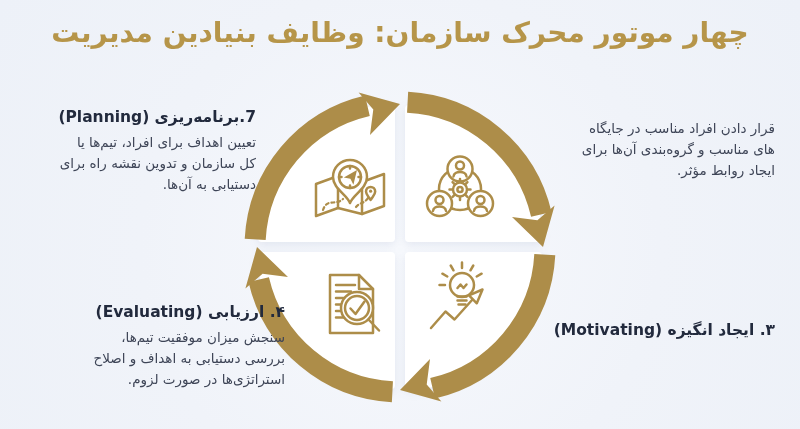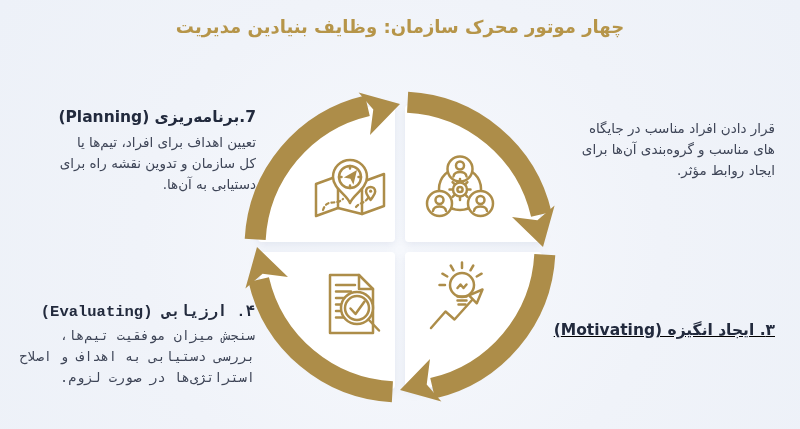--- a/index.html
+++ b/index.html
@@ -7,21 +7,21 @@
     position:relative;
     width:800px;height:429px;
     overflow:hidden;
     background:radial-gradient(circle at 50% 58%, #f7f9fd 0%, #f0f3f9 55%, #edf1f8 100%);
     font-family:"DejaVu Sans", sans-serif;
     direction:rtl;
   }
   .title{
     position:absolute;top:16px;left:0;width:800px;
     text-align:center;
-    font-size:18px;font-weight:bold;
+    font-size:28px;font-weight:bold;
     color:#b69549;
     direction:rtl;
   }
   .cycle{position:absolute;left:235px;top:82px;}
   .card{fill:#ffffff;stroke:#ffffff;stroke-width:8;stroke-linejoin:round;}
   .arc{fill:none;stroke:#ad8d49;stroke-width:21;}
   .ah{fill:#ad8d49;}
   .ic{fill:none;stroke:#ad8d49;stroke-width:2.5;stroke-linecap:round;stroke-linejoin:round;}
   .icw{fill:#ffffff;stroke:#ad8d49;stroke-width:2.5;stroke-linecap:round;stroke-linejoin:round;}
   .icf{fill:#ad8d49;stroke:none;}
@@ -33,22 +33,22 @@
     color:#222a3d;line-height:1.3;
   }
   .block p{
     margin:0;
     font-size:13.5px;line-height:1.55;
     color:#3e4557;
     white-space:pre-line;
   }
   .b-tl{right:544px;top:107px;}
   .b-tr{right:25px;top:118px;}
-  .b-bl{right:545px;top:302px;font-family:Liberation Mono, monospace;}
-  .b-br{right:25px;top:320px;text-decoration:underline;}
+  .b-bl{right:515px;top:302px;}
+  .b-br{right:25px;top:320px;}
 </style>
 </head>
 <body>
 
 <div class="stage">
 
   <div class="title">چهار موتور محرک سازمان: وظایف بنیادین مدیریت</div>
 
   <svg class="cycle" width="330" height="330" viewBox="0 0 330 330" aria-hidden="true">
     <defs>

